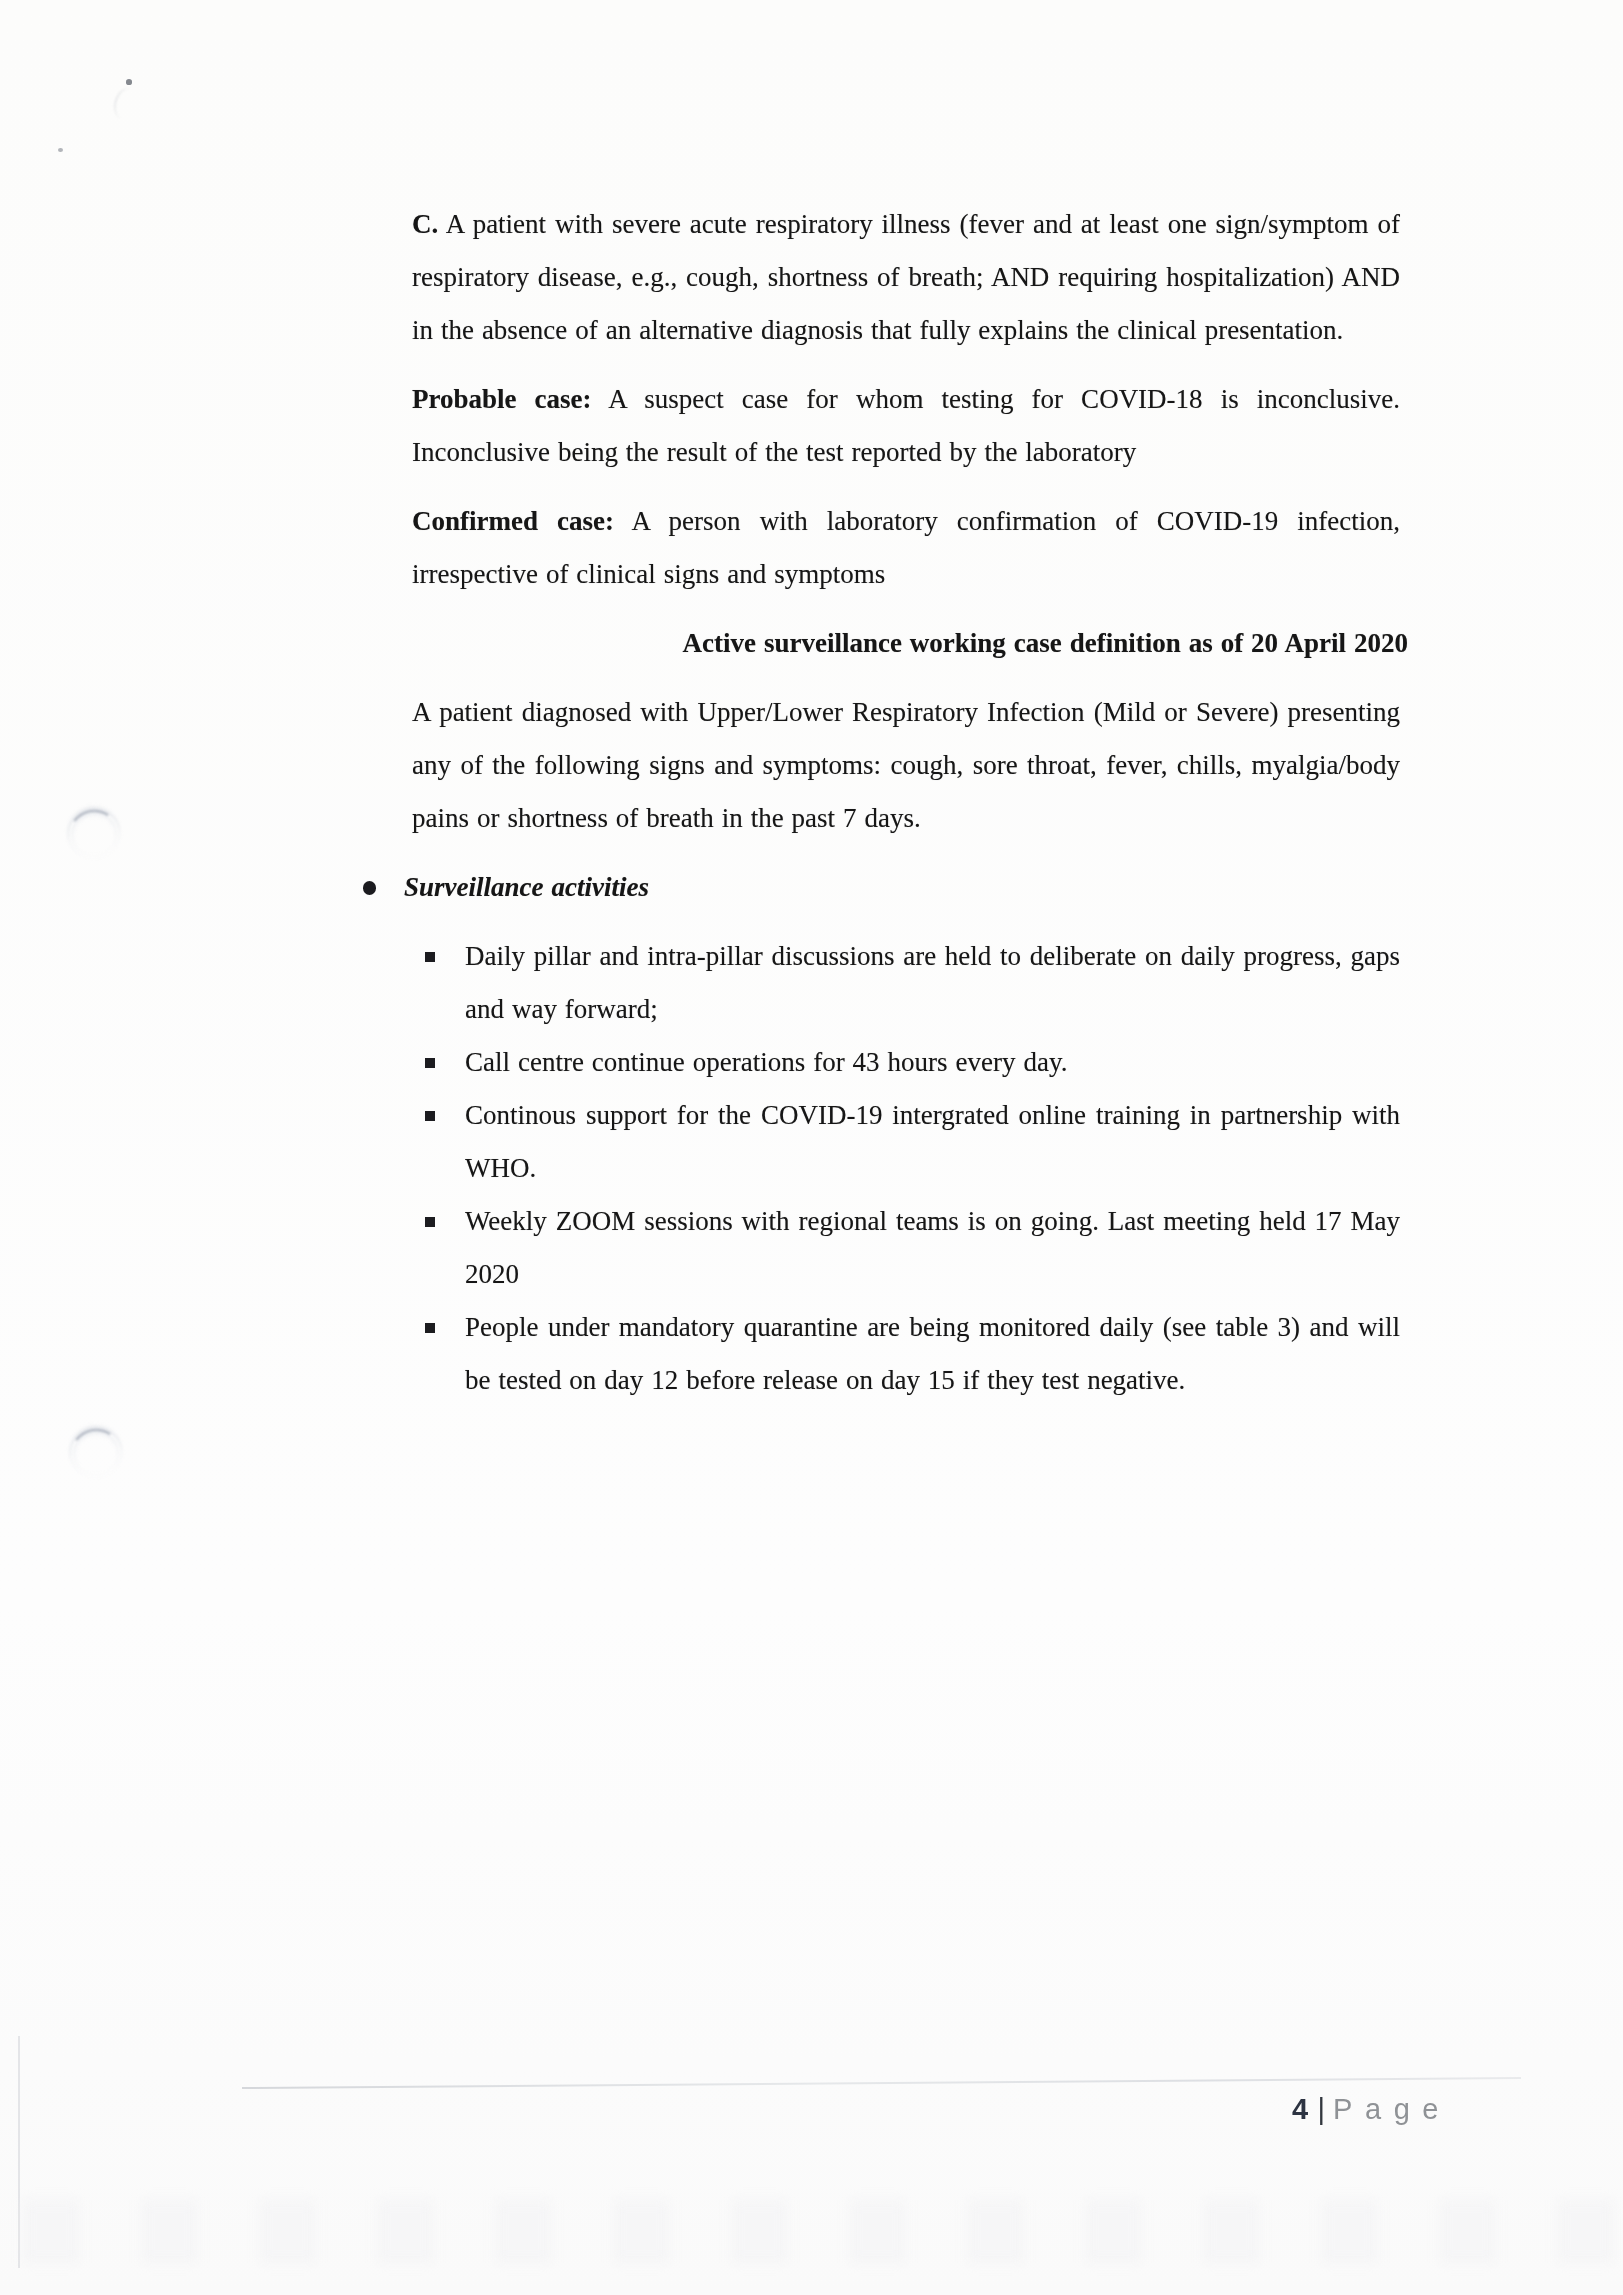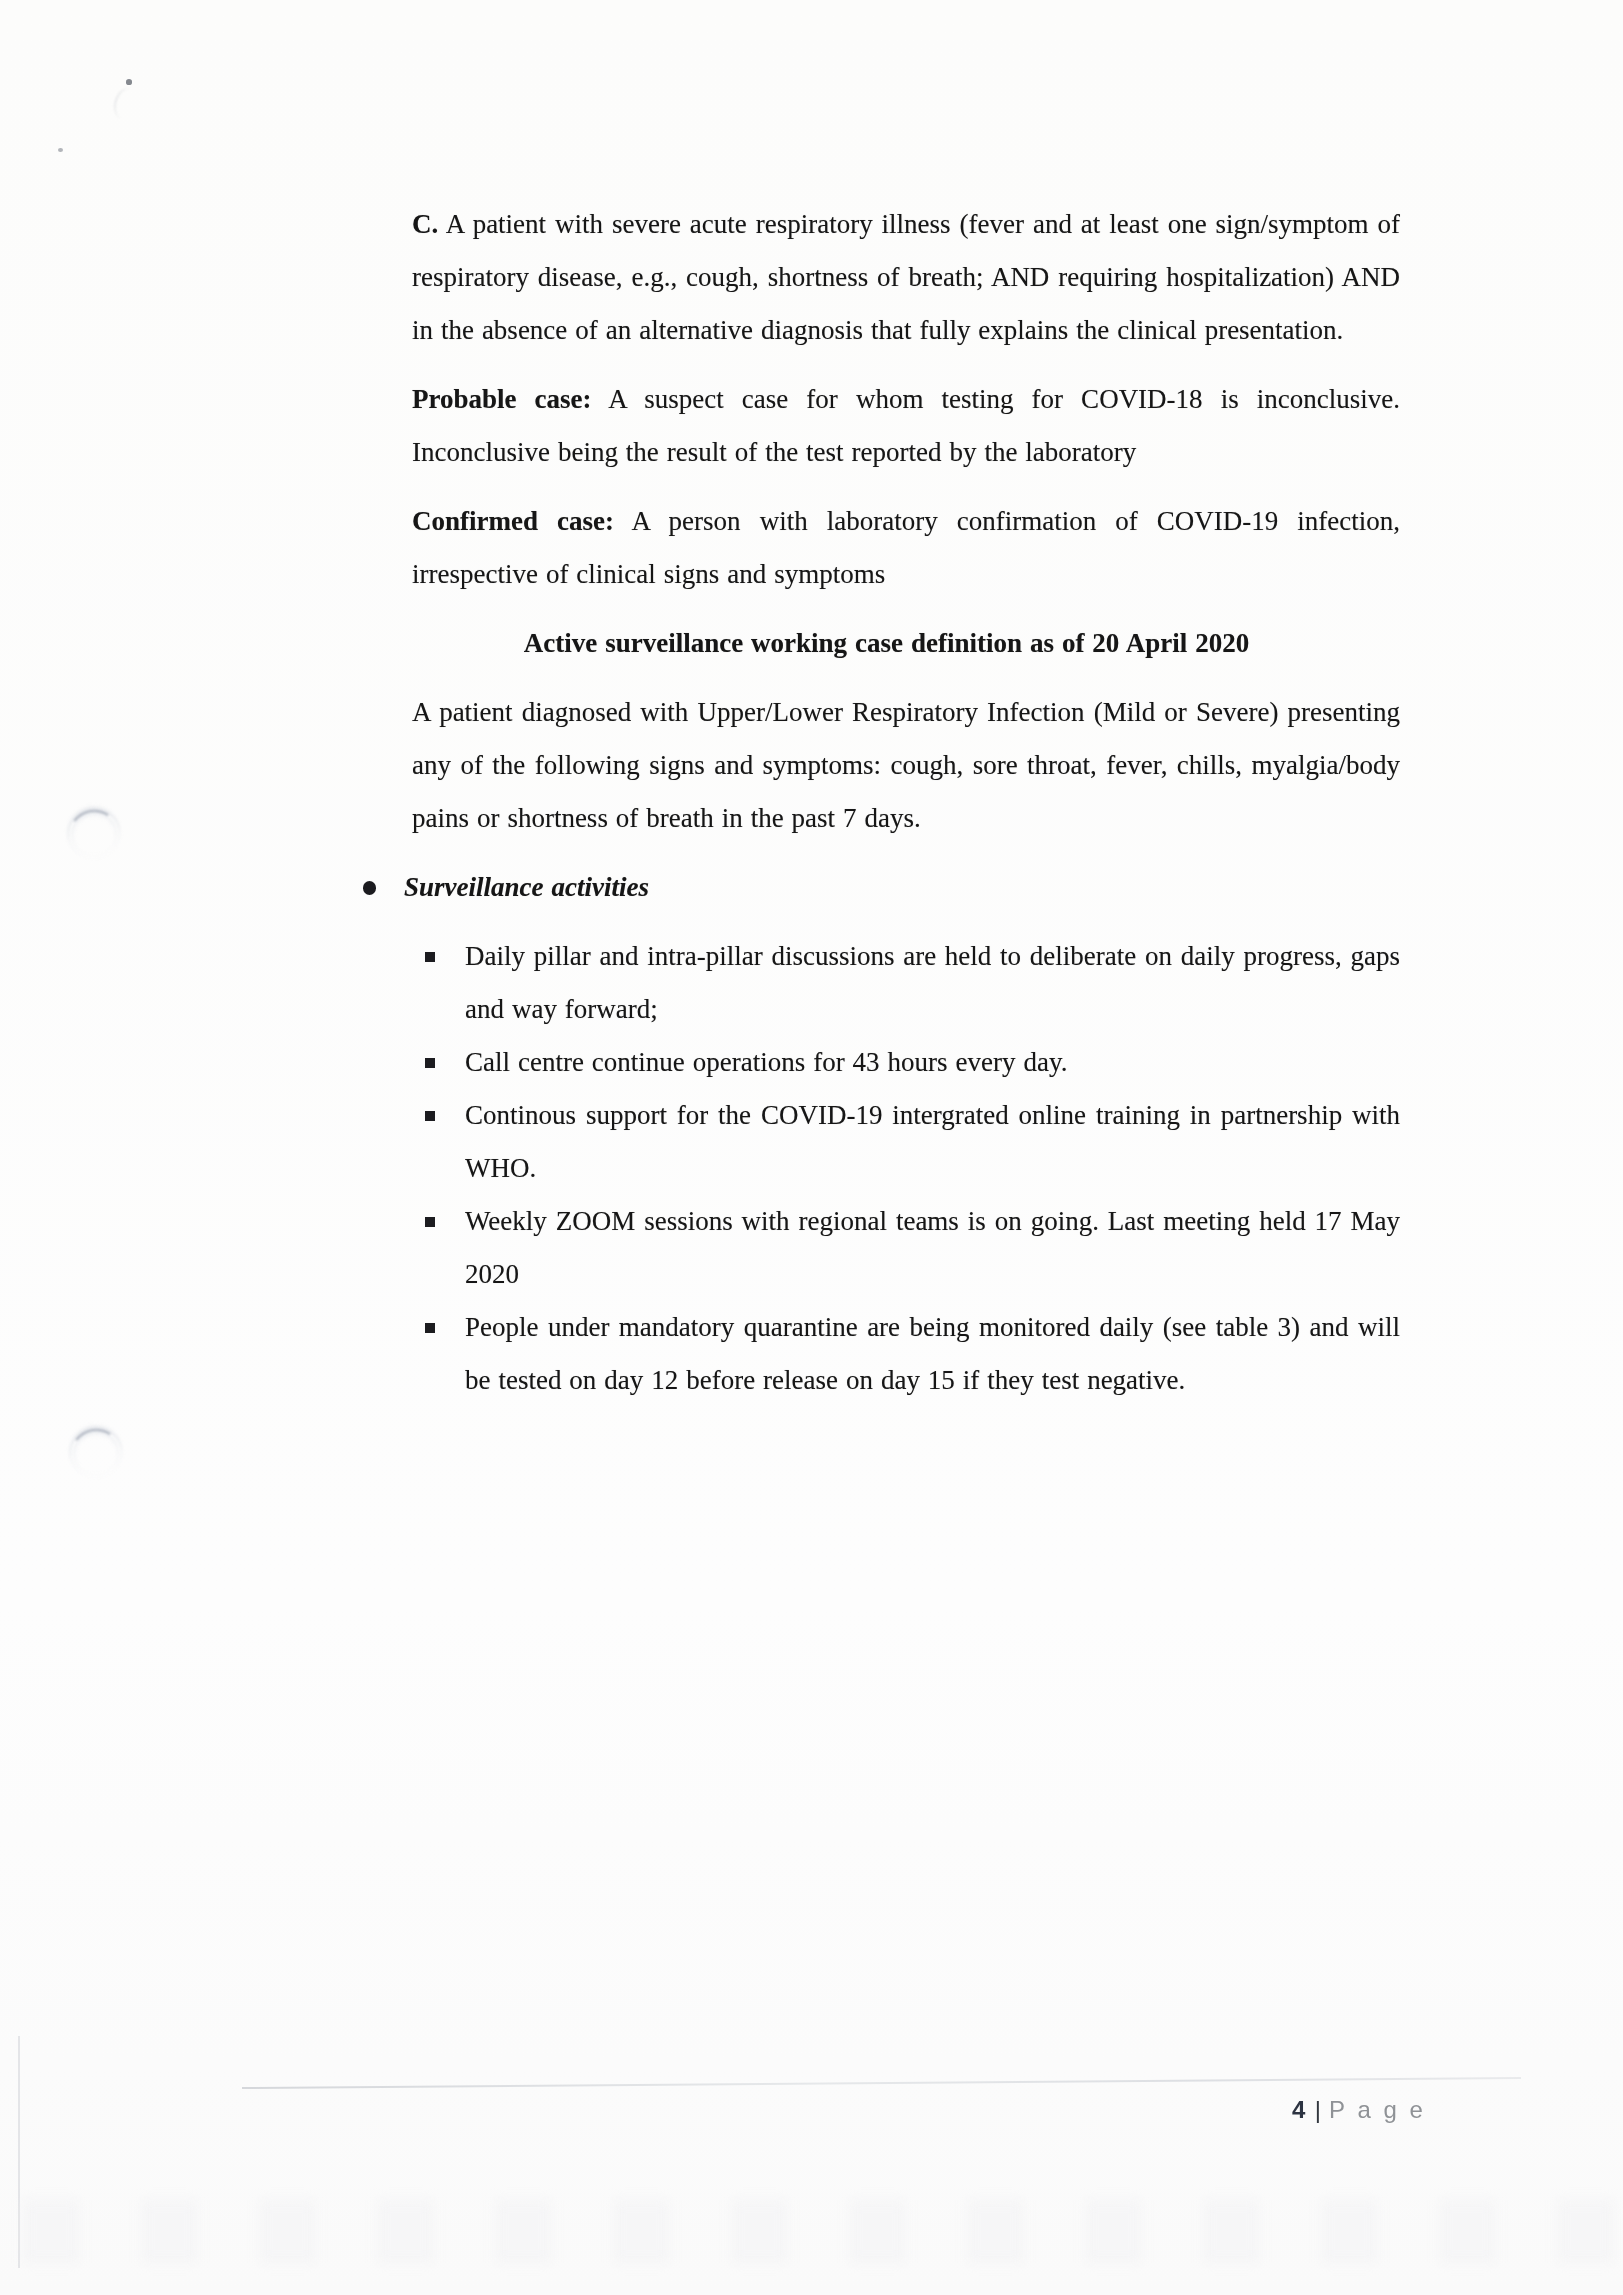--- a/index.html
+++ b/index.html
@@ -25,24 +25,24 @@
     text-shadow: 0 0 0.8px rgba(10,10,10,0.30);
     word-spacing: 1.2px;
   }
   .para {
     margin: 16px;
     padding-left: 39px;
     text-align: justify;
   }
   .lead { font-weight: bold; }
   .heading {
-    margin: 0;
+    margin: 8px;
     font-size: 27px;
     font-weight: bold;
-    text-align: center;
+    text-align: right;
   }
   .bullet-row { position: relative; padding-left: 47px; }
   .dot {
     position: absolute; left: 5.5px; top: 20.4px;
     width: 13.4px; height: 13.4px; border-radius: 50%;
     background: #1b1b1f;
   }
   .bullet-label { font-weight: bold; font-style: italic; }
   .sublist { list-style: none; margin: 16px; padding: 0; }
   .sublist li {
@@ -60,21 +60,21 @@
   .footer-rule {
     position: absolute; left: 242px; top: 2087px;
     width: 1279px; height: 1.6px;
     background: linear-gradient(90deg, #d5d7db 0%, #e6e8ea 45%, #dddfe3 75%, #e9eaec 100%);
     transform: rotate(-0.45deg);
     transform-origin: left center;
   }
   .pageno {
     position: absolute; top: 2092px; left: 1292px;
     font-family: "Liberation Sans", "DejaVu Sans", sans-serif;
-    font-size: 24px; line-height: 35px;
+    font-size: 29px; line-height: 35px;
     white-space: nowrap;
   }
   .pageno .num { color: #2d3442; font-weight: bold; }
   .pageno .sep { color: #33383f; margin: 0 7.9px 0 9.4px; font-weight: 400; }
   .pageno .pglabel { color: #8f9296; letter-spacing: 12.6px; }
 
   
   .speck { position: absolute; border-radius: 50%; }
   .speck.s1 { left: 126px; top: 79px; width: 6.3px; height: 5.5px; background: #85898f; filter: blur(0.5px); }
   .speck.s1t { left: 115px; top: 88px; width: 20.4px; height: 31px; border-left: 1.6px solid rgba(170,175,185,0.45);

